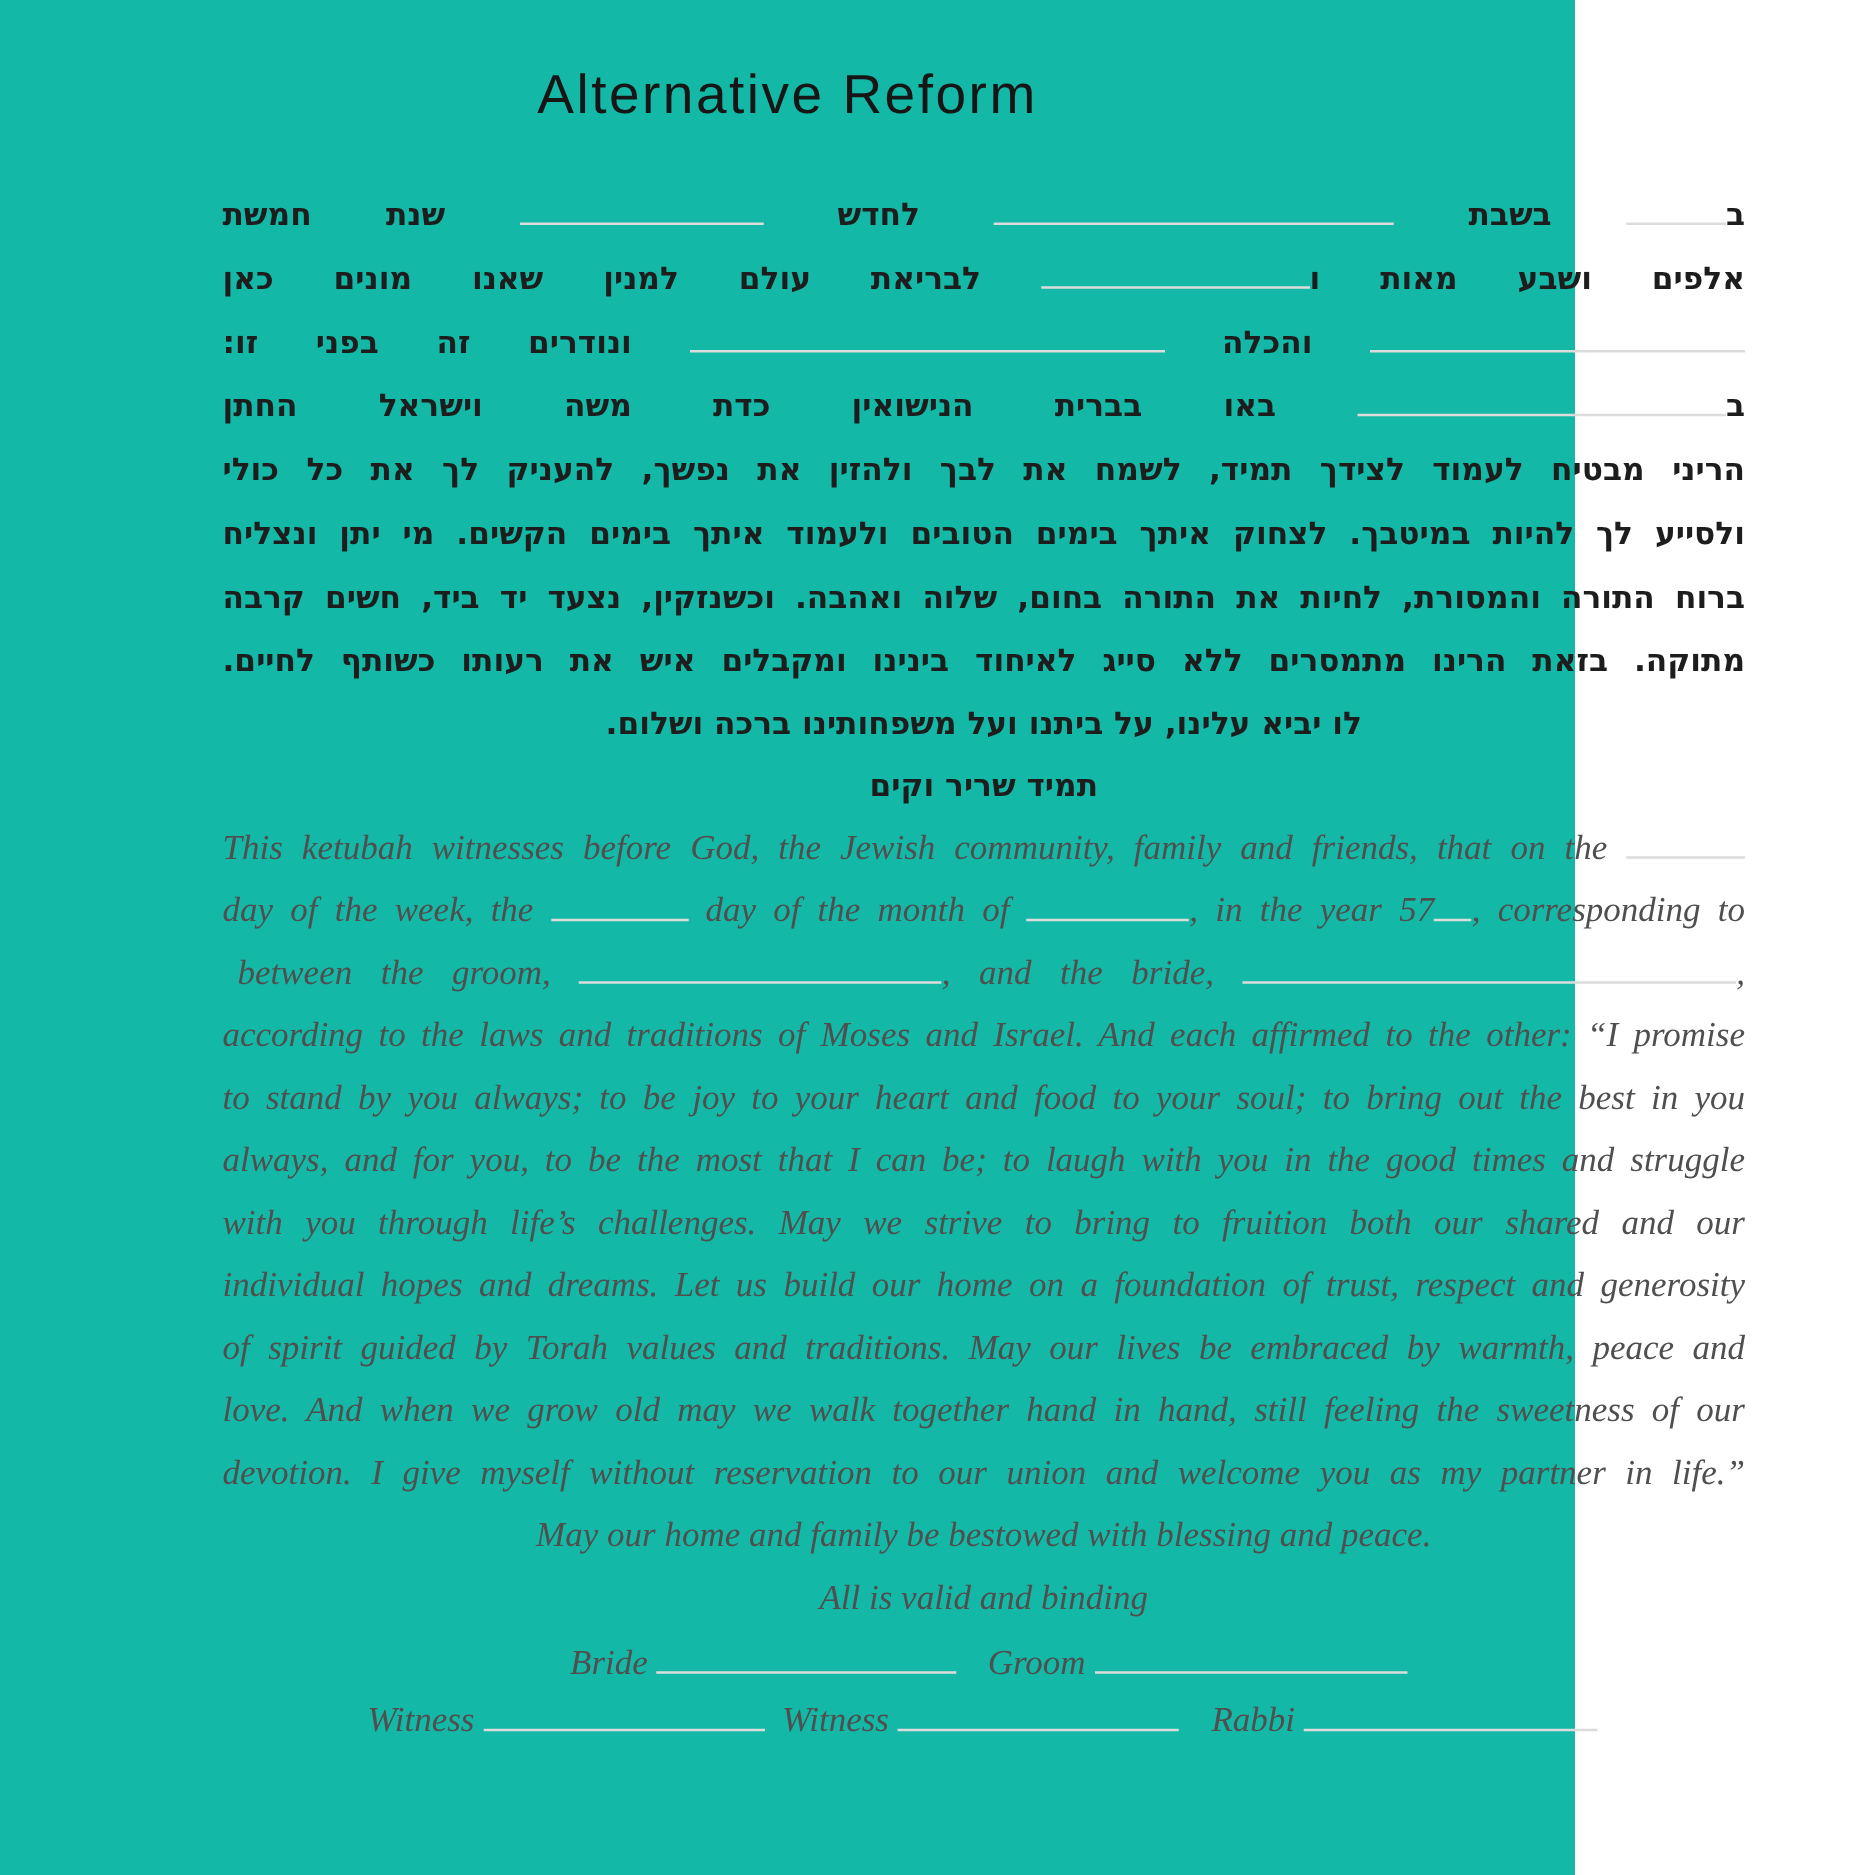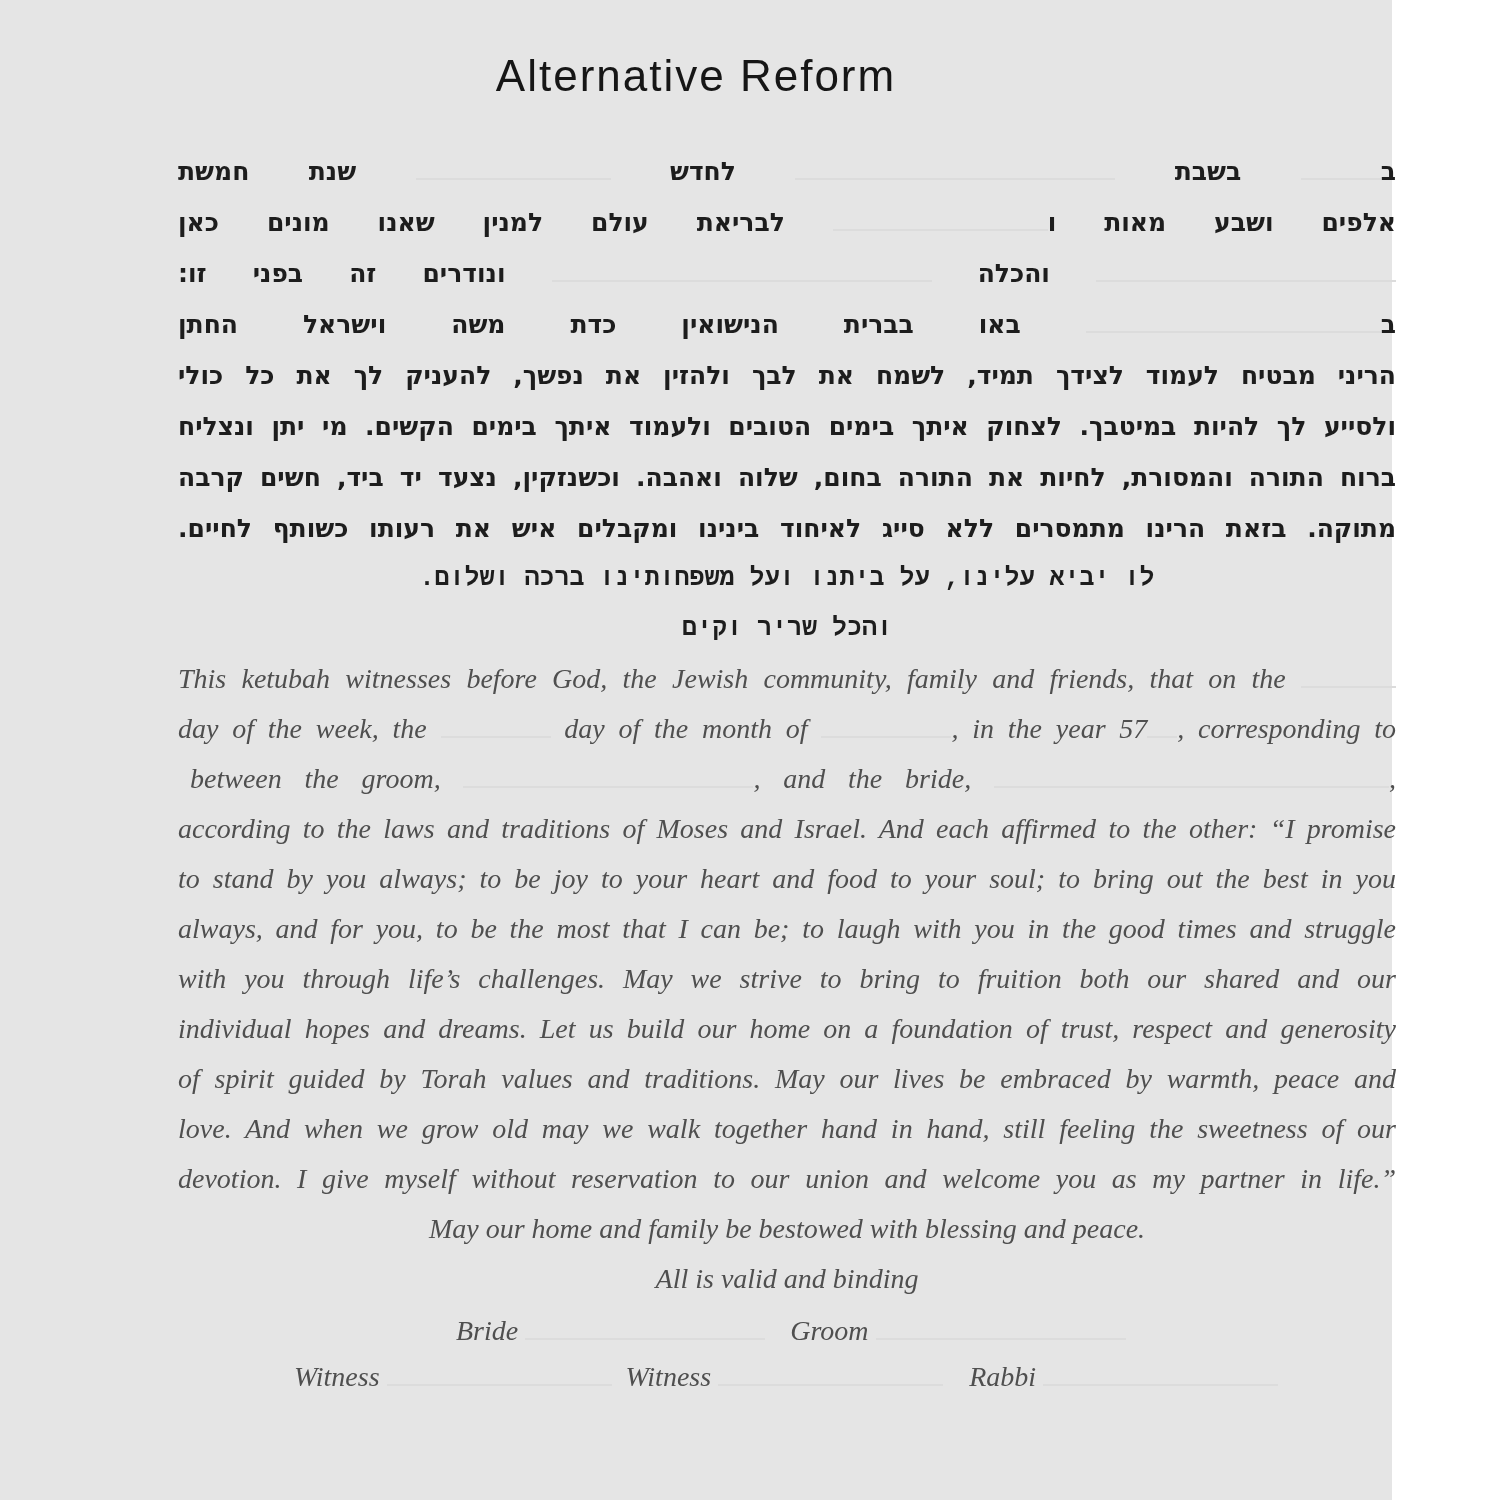--- a/index.html
+++ b/index.html
@@ -1,35 +1,35 @@
 <!DOCTYPE html>
 <html><head>
 <meta charset="utf-8">
 <style>
   html, body { margin:0; padding:0; background:#ffffff; }
   body {
     width:1500px; height:1500px; overflow:hidden;
     font-family:"Liberation Serif", serif;
   }
-  .page { position:relative; width:1392px; height:1500px; box-sizing:border-box; padding-top:50px; background:#e5e5e5; }
+  .page { position:relative; width:1260px; height:1500px; box-sizing:border-box; padding-top:50px; background:#14b8a6; }
 
   .title {
     margin:0; text-align:center;
     font-family:"Liberation Sans", sans-serif; font-weight:400;
     font-size:44px; line-height:52px; letter-spacing:2px; color:#161616;
   }
 
   .hebrew {
     margin:44px 0 0 178px; width:1218px;
     direction:rtl; unicode-bidi:embed;
     font-family:"DejaVu Sans", sans-serif; font-weight:700;
     font-size:25px; color:#1d1d1d;
   }
   .hline  { line-height:51px; text-align:justify; text-align-last:justify; }
-  .hcenter{ line-height:50px; text-align:center; text-align-last:center;font-family:Liberation Mono, monospace; }
+  .hcenter{ line-height:50px; text-align:center; text-align-last:center; }
 
   .english {
     margin:0 0 0 178px; width:1218px;
     font-family:"Liberation Serif", serif; font-style:italic;
     font-size:28px; color:#4f4f4f;
   }
   .eline   { line-height:50px; text-align:justify; text-align-last:justify; }
   .eindent { padding-left:12px; box-sizing:border-box; }
   .ecenter { line-height:50px; text-align:left; text-align-last:center; }
 
@@ -58,21 +58,21 @@
   <section class="hebrew">
     <div class="hline">ב<span class="blank" style="width: 80px; border-bottom-color: rgb(220, 220, 220);"></span> בשבת <span class="blank" style="width: 320px; border-bottom-color: rgb(220, 220, 220);"></span> לחדש <span class="blank" style="width: 195px; border-bottom-color: rgb(220, 220, 220);"></span> שנת חמשת</div>
     <div class="hline">אלפים ושבע מאות ו<span class="blank" style="width: 215px; border-bottom-color: rgb(220, 220, 220);"></span> לבריאת עולם למנין שאנו מונים כאן</div>
     <div class="hline"><span class="blank" style="width: 300px; border-bottom-color: rgb(220, 220, 220);"></span> והכלה <span class="blank" style="width: 380px; border-bottom-color: rgb(220, 220, 220);"></span> ונודרים זה בפני זו:</div>
     <div class="hline">ב<span class="blank" style="width: 295px; border-bottom-color: rgb(220, 220, 220);"></span> באו בברית הנישואין כדת משה וישראל החתן</div>
     <div class="hline">הריני מבטיח לעמוד לצידך תמיד, לשמח את לבך ולהזין את נפשך, להעניק לך את כל כולי</div>
     <div class="hline">ולסייע לך להיות במיטבך. לצחוק איתך בימים הטובים ולעמוד איתך בימים הקשים. מי יתן ונצליח</div>
     <div class="hline">ברוח התורה והמסורת, לחיות את התורה בחום, שלוה ואהבה. וכשנזקין, נצעד יד ביד, חשים קרבה</div>
     <div class="hline">מתוקה. בזאת הרינו מתמסרים ללא סייג לאיחוד בינינו ומקבלים איש את רעותו כשותף לחיים.</div>
     <div class="hcenter">לו יביא עלינו, על ביתנו ועל משפחותינו ברכה ושלום.</div>
-    <div class="hcenter">והכל שריר וקים</div>
+    <div class="hcenter">תמיד שריר וקים</div>
   </section>
 
   <section class="english">
     <div class="eline">This ketubah witnesses before God, the Jewish community, family and friends, that on the <span class="blank" style="width: 95px; border-bottom-color: rgb(220, 220, 220);"></span></div>
     <div class="eline">day of the week, the <span class="blank" style="width: 110px; border-bottom-color: rgb(220, 220, 220);"></span> day of the month of <span class="blank" style="width: 130px; border-bottom-color: rgb(220, 220, 220);"></span>, in the year 57<span class="blank" style="width: 30px; border-bottom-color: rgb(220, 220, 220);"></span>, corresponding to</div>
     <div class="eline eindent">between the groom, <span class="blank" style="width: 290px; border-bottom-color: rgb(220, 220, 220);"></span>, and the bride, <span class="blank" style="width: 395px; border-bottom-color: rgb(220, 220, 220);"></span>,</div>
     <div class="eline">according to the laws and traditions of Moses and Israel. And each affirmed to the other: “I promise</div>
     <div class="eline">to stand by you always; to be joy to your heart and food to your soul; to bring out the best in you</div>
     <div class="eline">always, and for you, to be the most that I can be; to laugh with you in the good times and struggle</div>
     <div class="eline">with you through life’s challenges. May we strive to bring to fruition both our shared and our</div>

